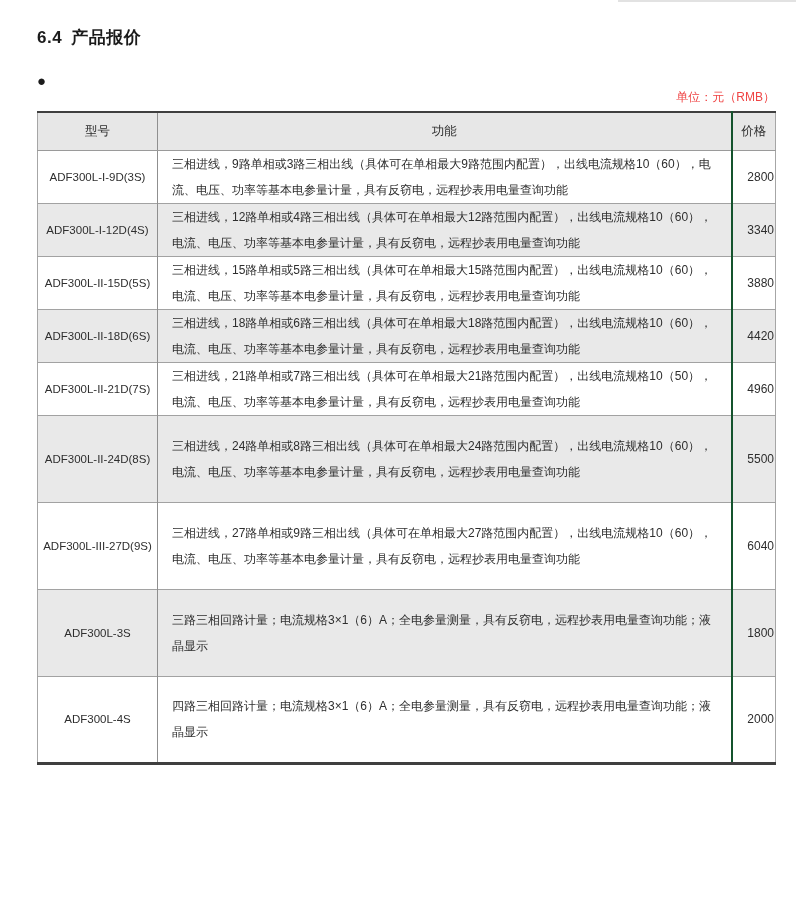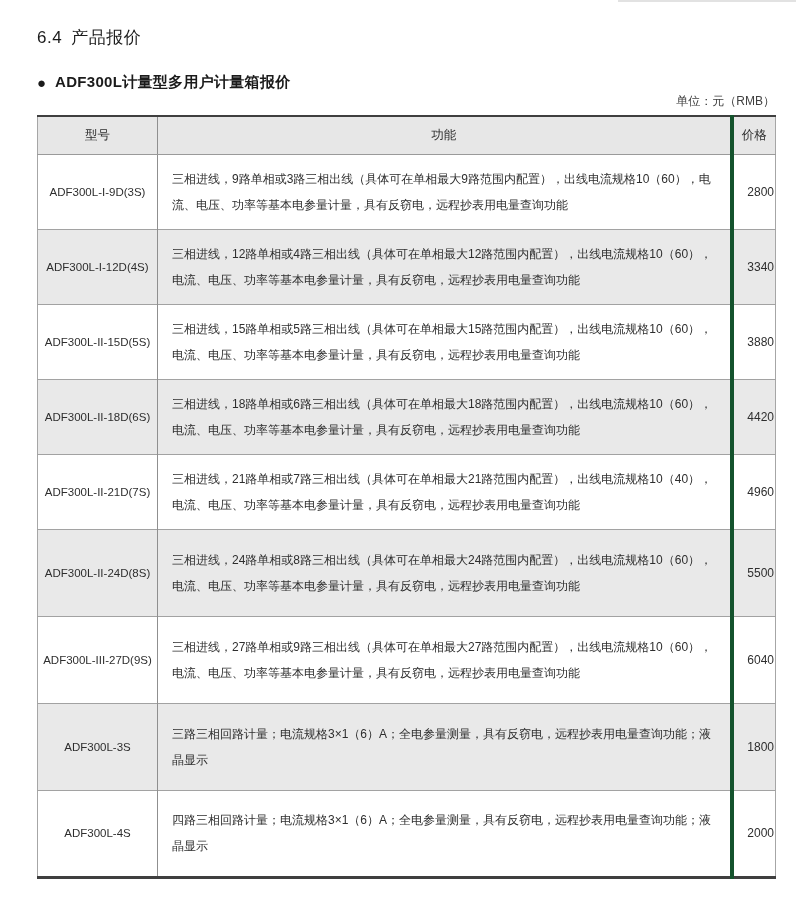--- a/index.html
+++ b/index.html
@@ -13,41 +13,41 @@
     overflow: hidden;
   }
   .top-artifact {
     position: absolute; top: 0; left: 618px;
     width: 178px; height: 2px; background: #e2e2e2;
   }
   .content { padding: 26px 25px 0 37px; }
 
   .section-heading {
     margin: 0 0 24px 0;
-    font-size: 17px; font-weight: normal; color: #1b1b1b;
+    font-size: 17px; font-weight: bold; color: #1b1b1b;
     letter-spacing: 0.5px;
   }
   .section-heading .num { margin-right: 9px; }
 
   .subtitle-row {
     display: flex; align-items: center;
     margin: 0 0 1px 0;
   }
   .bullet {
     font-size: 15px; line-height: 1; color: #1b1b1b;
     margin-right: 9px;
   }
   .table-title {
     font-size: 15px; font-weight: bold; color: #1b1b1b;
     letter-spacing: 0.3px;
   }
   .unit-label {
     width: 738px;
     text-align: right;
-    font-size: 12px; color: #404040;
+    font-size: 12px; color: #ef4444;
     margin: 0 0 5px 0;
   }
 
   table.price-table {
     width: 738px;
     border-collapse: collapse;
     table-layout: fixed;
     border-top: 2px solid #3f3f3f;
     border-bottom: 3px solid #3f3f3f;
     border-left: 1px solid #a6a6a6;
@@ -62,39 +62,39 @@
     font-weight: normal;
     font-size: 12.5px;
     color: #2e2e2e;
     height: 38px;
     border-bottom: 1px solid #9a9a9a;
     text-align: center;
   }
   .price-table th:nth-child(2),
   .price-table td:nth-child(2) {
     border-left: 1px solid #8f8f8f;
-    border-right: 4px solid #14532d;
+    border-right: 2px solid #14532d;
   }
   .price-table td {
     border-top: 1px solid #a2a2a2;
     vertical-align: middle;
   }
   .price-table tbody tr:first-child td { border-top: none; }
   .price-table tbody tr:nth-child(even) { background: #e9e9e9; }
 
   .price-table td.model {
     text-align: center;
     font-size: 11.5px;
     color: #2e2e2e;
     padding: 4px 4px;
   }
   .price-table td.func {
     font-size: 12px;
     line-height: 26px;
-    padding: 11px 14px;
+    padding: 0 14px;
     color: #2e2e2e;
   }
   .price-table td.price {
     text-align: right;
     font-size: 12px;
     color: #2e2e2e;
   }
   
   .price-table tbody tr td { height: 52px; }
   .price-table tbody tr:nth-child(n+6) td { height: 87px; }
@@ -105,21 +105,20 @@
 <body>
 
 <div class="top-artifact"></div>
 
 <div class="content">
 
   <h1 class="section-heading"><span class="num">6.4</span><span>产品报价</span></h1>
 
   <div class="subtitle-row">
     <span class="bullet">●</span>
-    <span class="table-title">ADF300L计量型多用户计量箱报价</span>
   </div>
 
   <div class="unit-label">单位：元（RMB）</div>
 
   <table class="price-table">
     <colgroup>
       <col class="c-model">
         <col class="c-func">
         <col class="c-price">
     </colgroup>
@@ -146,21 +145,21 @@
           <td class="func">三相进线，15路单相或5路三相出线（具体可在单相最大15路范围内配置），出线电流规格10（60），电流、电压、功率等基本电参量计量，具有反窃电，远程抄表用电量查询功能</td>
           <td class="price">3880</td>
         </tr>
         <tr>
           <td class="model">ADF300L-II-18D(6S)</td>
           <td class="func">三相进线，18路单相或6路三相出线（具体可在单相最大18路范围内配置），出线电流规格10（60），电流、电压、功率等基本电参量计量，具有反窃电，远程抄表用电量查询功能</td>
           <td class="price">4420</td>
         </tr>
         <tr>
           <td class="model">ADF300L-II-21D(7S)</td>
-          <td class="func">三相进线，21路单相或7路三相出线（具体可在单相最大21路范围内配置），出线电流规格10（40），电流、电压、功率等基本电参量计量，具有反窃电，远程抄表用电量查询功能</td>
+          <td class="func">三相进线，21路单相或7路三相出线（具体可在单相最大21路范围内配置），出线电流规格10（50），电流、电压、功率等基本电参量计量，具有反窃电，远程抄表用电量查询功能</td>
           <td class="price">4960</td>
         </tr>
         <tr>
           <td class="model">ADF300L-II-24D(8S)</td>
           <td class="func">三相进线，24路单相或8路三相出线（具体可在单相最大24路范围内配置），出线电流规格10（60），电流、电压、功率等基本电参量计量，具有反窃电，远程抄表用电量查询功能</td>
           <td class="price">5500</td>
         </tr>
         <tr>
           <td class="model">ADF300L-III-27D(9S)</td>
           <td class="func">三相进线，27路单相或9路三相出线（具体可在单相最大27路范围内配置），出线电流规格10（60），电流、电压、功率等基本电参量计量，具有反窃电，远程抄表用电量查询功能</td>

